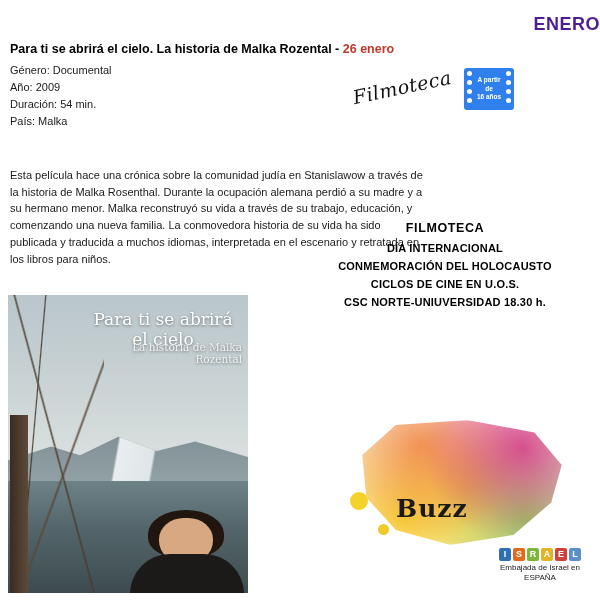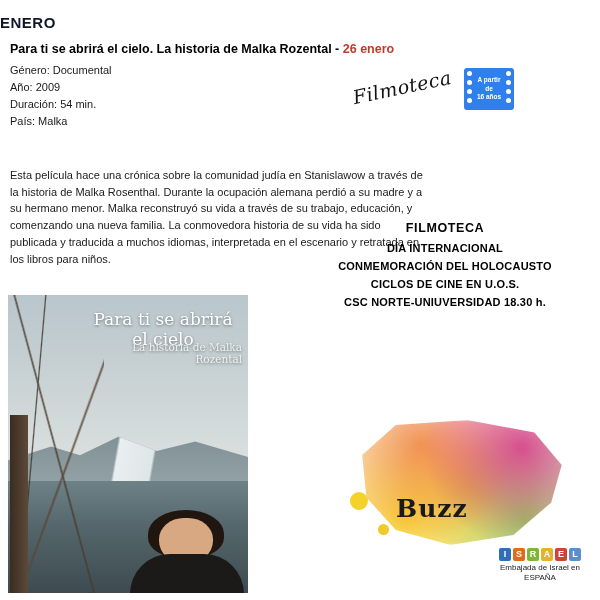--- a/index.html
+++ b/index.html
@@ -18,25 +18,25 @@
     width: 600px;
     height: 600px;
   }
 
   
   .month-title {
     position: absolute;
     top: 14px;
     left: 0;
     width: 600px;
-    text-align: left;
-    font-size: 15px;
+    text-align: right;
+    font-size: 18px;
     font-weight: bold;
     letter-spacing: 0.5px;
-    color: #0f172a;
+    color: #4c1d95;
   }
 
   
   .film-heading {
     position: absolute;
     top: 42px;
     left: 10px;
     width: 430px;
     font-size: 12.5px;
     font-weight: bold;

